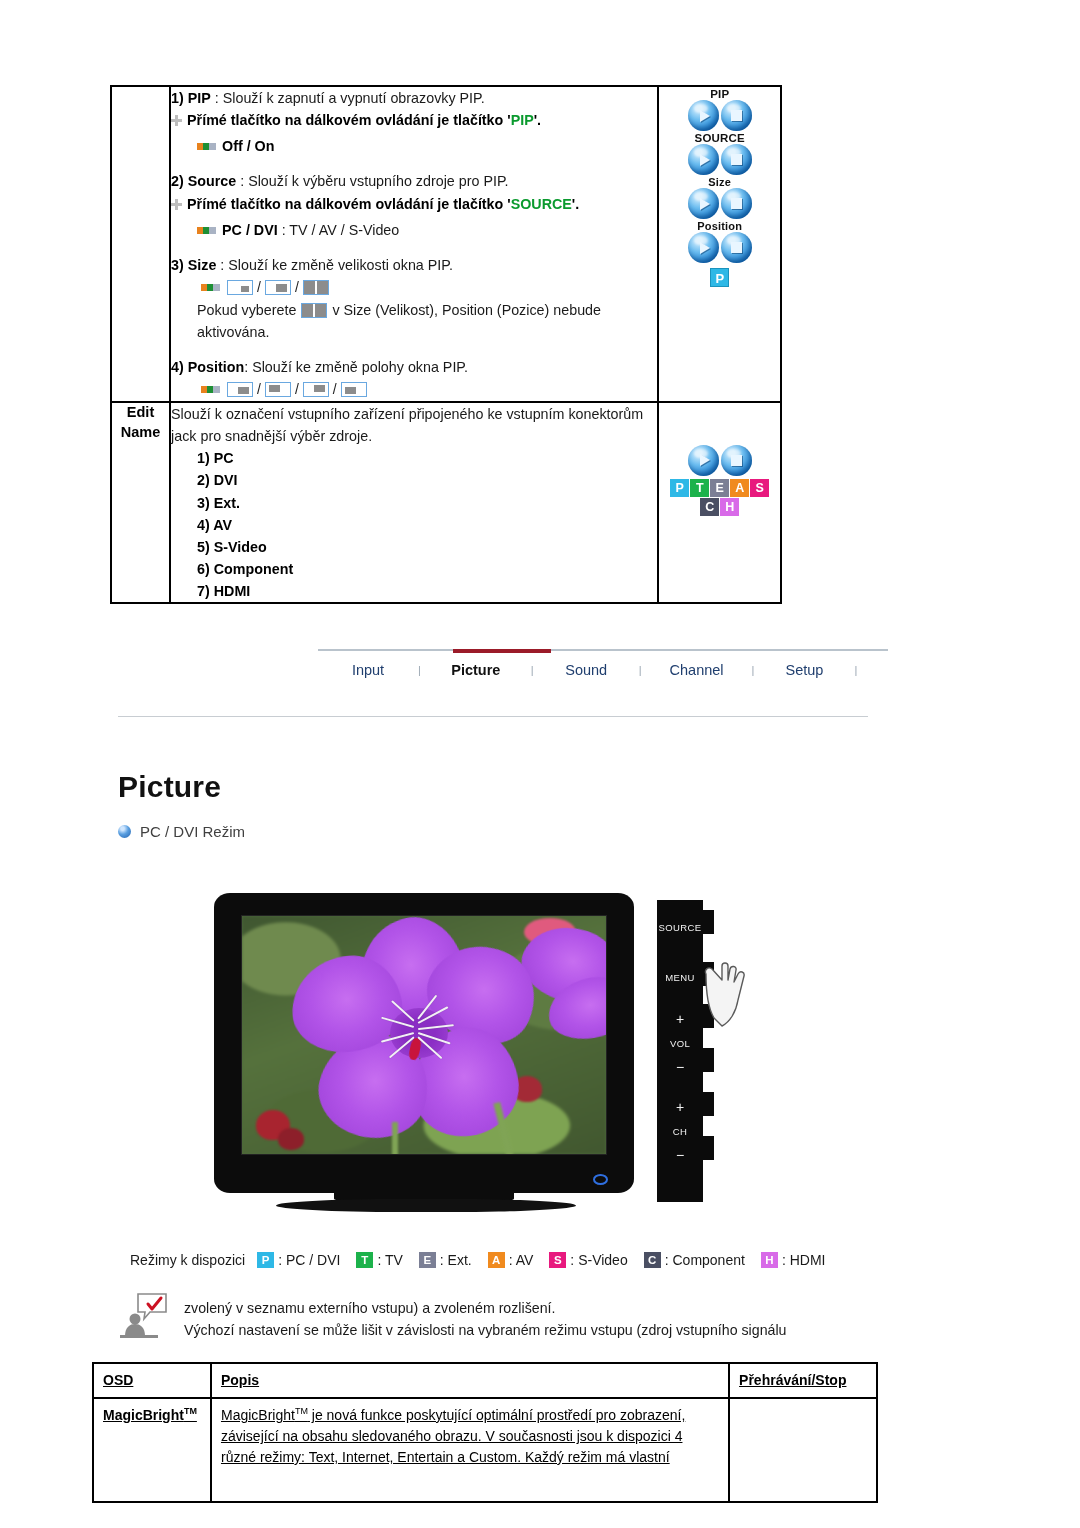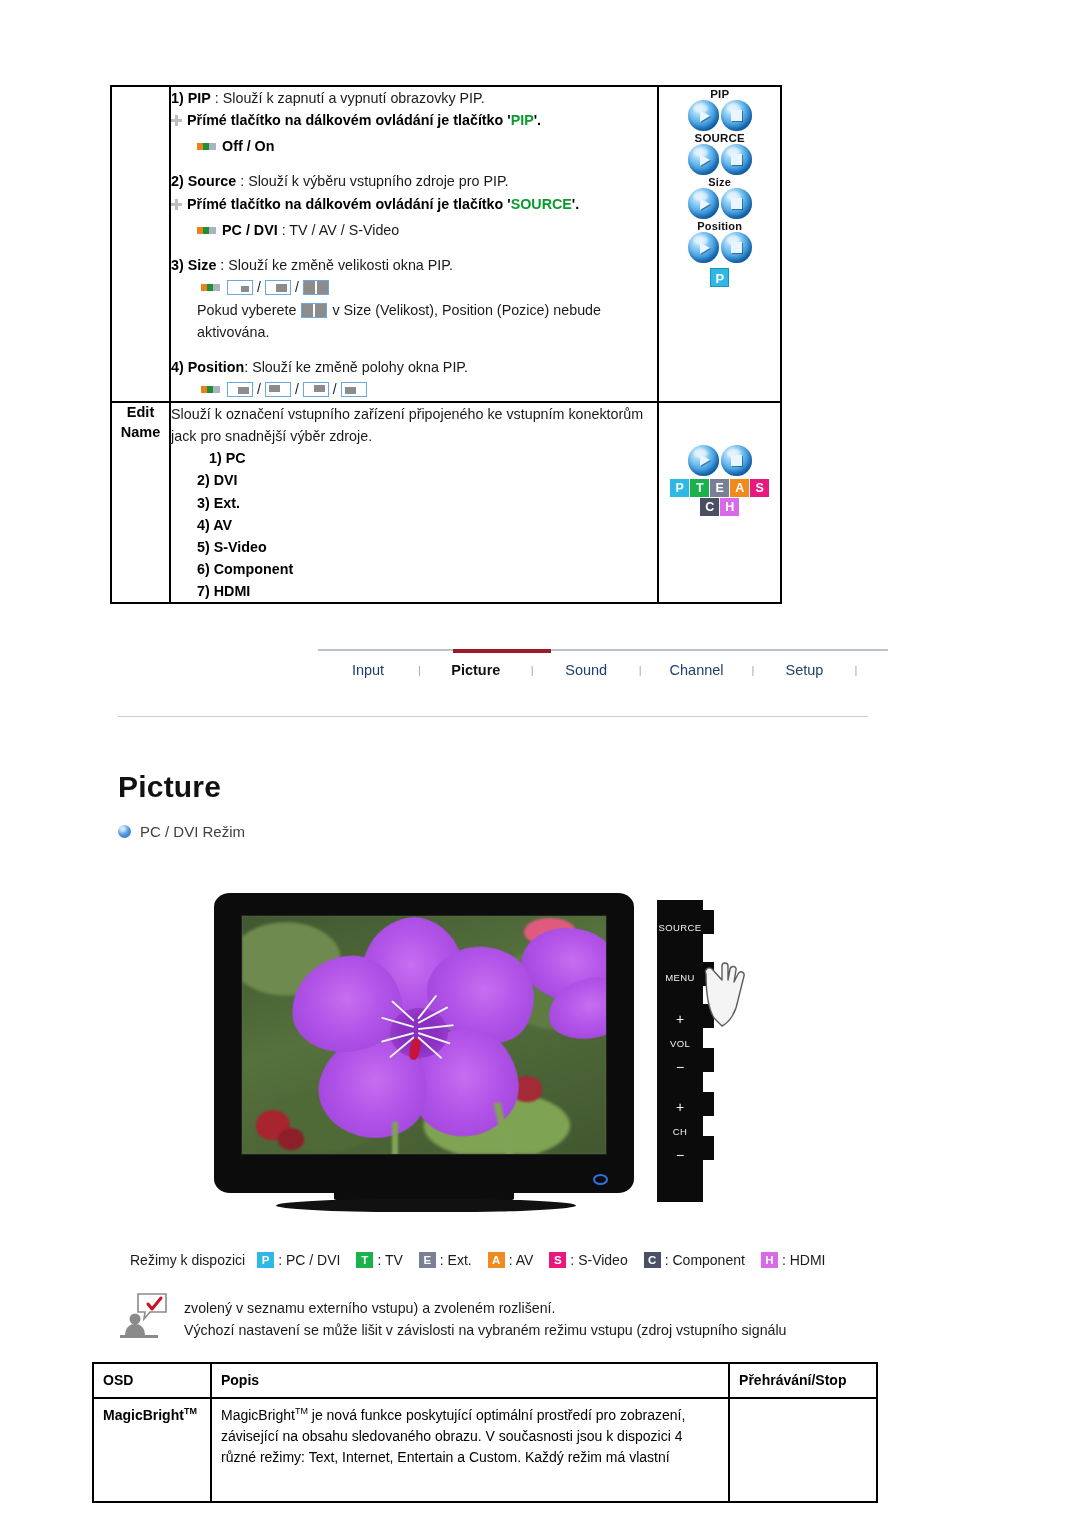--- a/index.html
+++ b/index.html
@@ -367,20 +367,21 @@
     width: 786px;
     border-collapse: collapse;
     border: 2px solid #000;
   }
   .osd-table td {
     border: 2px solid #000;
     padding: 6px 9px;
     vertical-align: top;
     font-size: 14px;
     line-height: 1.5;
+    text-decoration: underline;
   }
   .osd-table .hd { font-weight: bold; }
   .c-osd { width: 118px; }
   .c-desc { width: 520px; }
   .c-play { width: 148px; }
   .osd-table .rowtall { height: 104px; }
   sup { font-size: 9px; vertical-align: super; }
 </style>
 </head>
 <body>
@@ -509,21 +510,21 @@
   </tr>
 
   <tr>
     <td class="col-label label-cell">
       <div>Edit</div>
       <div>Name</div>
     </td>
     <td class="col-body body-cell">
       <div class="line">Slouží k označení vstupního zařízení připojeného ke vstupním konektorům</div>
       <div class="line">jack pro snadnější výběr zdroje.</div>
-      <div class="line b" style="padding-left:38px;">1) PC</div>
+      <div class="line b" style="padding-left:26px;">1) PC</div>
       <div class="line b" style="padding-left:26px;">2) DVI</div>
       <div class="line b" style="padding-left:26px;">3) Ext.</div>
       <div class="line b" style="padding-left:26px;">4) AV</div>
       <div class="line b" style="padding-left:26px;">5) S-Video</div>
       <div class="line b" style="padding-left:26px;">6) Component</div>
       <div class="line b" style="padding-left:26px;">7) HDMI</div>
     </td>
     <td class="col-icons icon-cell">
       <div class="btn-stack" style="padding-top:42px;">
         <div class="sphere-pair">

